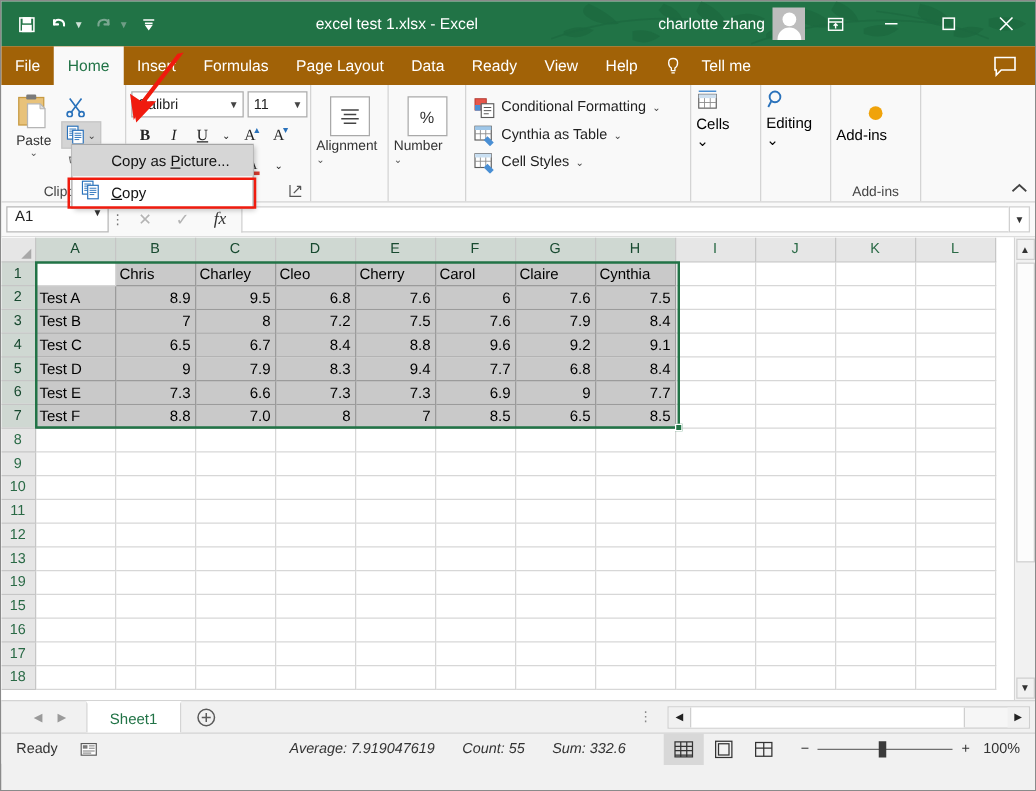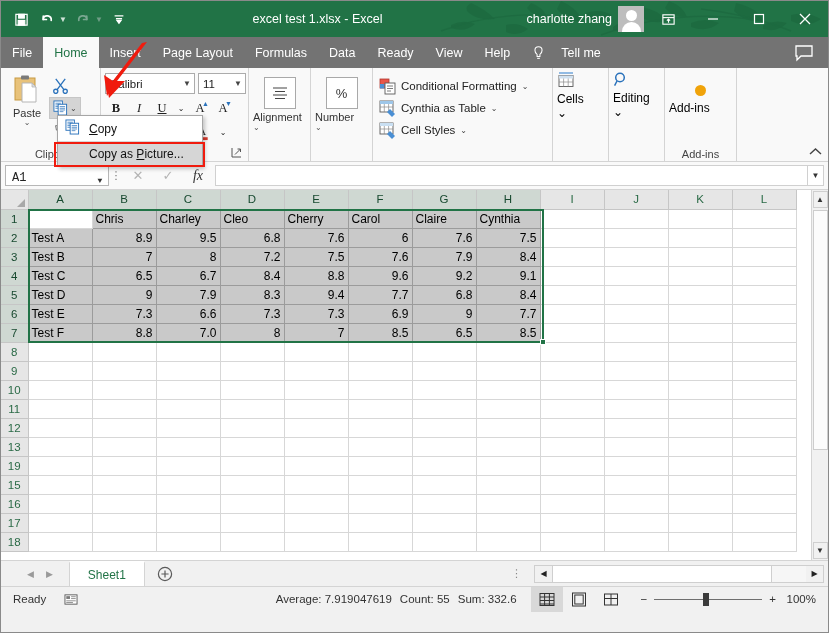--- a/index.html
+++ b/index.html
@@ -78,21 +78,21 @@
     width: 46px; display: flex; align-items: center; justify-content: center;
     color: #fff;
   }
   .wbtn.ribbon-opt { width: 44px; }
   .wbtn.close { width: 46px; }
 
   
   .tabrow {
     position: relative;
     height: 31px;
-    background: #737373;
+    background: #a16207;
     display: flex; align-items: stretch;
     overflow: hidden;
   }
   .tab {
     padding: 0 11px;
     display: flex; align-items: center;
     color: #fff; font-size: 12.5px;
     white-space: nowrap;
     position: relative; z-index: 2;
   }
@@ -231,24 +231,23 @@
     width: 52px; height: 60px; z-index: 62; pointer-events: none;
   }
 
   
   .formulabar {
     height: 28px; background: #f9f9f9;
     border-bottom: 1px solid #d4d4d4;
     display: flex; align-items: center; padding: 0 4px;
   }
   .namebox {
-    width: 104px; height: 21px; background: #fff; border: 1px solid #b7b7b7;
-    display: flex; align-items: flex-end; font-size: 12px; color: #222;
+    width: 82px; height: 21px; background: #fff; border: 1px solid #b7b7b7;
+    display: flex; align-items: flex-start; font-size: 12px; color: #222;
     padding-left: 6px;
-    font-family: Liberation Mono, monospace;
   }
   .namebox .nb-car { margin-left: auto; width: 16px; text-align: center; font-size: 8px; color: #333; }
   .fb-sep { width: 14px; text-align: center; color: #777; font-size: 11px; }
   .fb-btn { width: 30px; height: 22px; display: flex; align-items: center; justify-content: center;
     font-size: 13px; color: #b4b4b4; }
   .fb-fx { width: 30px; height: 22px; display: flex; align-items: center; justify-content: center;
     font-family: "Liberation Serif", serif; font-style: italic; font-size: 14px; color: #333; }
   .fb-input {
     flex: 1; height: 21px; background: #fff; border: 1px solid #d0d0d0;
     border-right: none; margin-left: 2px; display: flex; align-items: center;
@@ -353,21 +352,21 @@
   .hs-arrow { width: 17px; display: flex; align-items: center; justify-content: center; font-size: 8px; color: #222; background: #f1f1f1; }
   .hs-thumb { flex: 1; background: #fff; border-left: 1px solid #cfcfcf; border-right: 1px solid #cfcfcf; margin-right: 34px; }
 
   
   .statusbar {
     height: 25px; background: #f1f1f1; border-top: 1px solid #d4d4d4;
     display: flex; align-items: center; font-size: 11.5px; color: #333;
   }
   .sb-ready { padding-left: 12px; }
   .sb-icon { padding-left: 18px; display: flex; align-items: center; }
-  .sb-stats { margin-left: auto; display: flex; align-items: center; gap: 8px; padding-right: 14px; }
+  .sb-stats { margin-left: auto; display: flex; align-items: center; gap: 22px; padding-right: 30px; font-style: italic; }
   .sb-views { display: flex; align-items: stretch; height: 25px; }
   .sb-view {
     width: 32px; display: flex; align-items: center; justify-content: center;
     color: #333;
   }
   .sb-view.active { background: #d8d8d8; }
   .sb-zoom { display: flex; align-items: center; gap: 7px; padding: 0 10px 0 14px; }
   .zs-track { width: 108px; height: 1px; background: #6f6f6f; position: relative; }
   .zs-thumb { position: absolute; left: 49px; top: -6px; width: 6px; height: 13px; background: #3b3b3b; }
   .sb-pct { width: 42px; text-align: right; padding-right: 12px; }
@@ -463,22 +462,22 @@
             <path d="M2 2 L12 12 M12 2 L2 12"></path>
           </svg>
       </div>
     </div>
   </div>
 
   <div class="tabrow">
     <div class="tab">File</div>
     <div class="tab active">Home</div>
     <div class="tab">Insert</div>
+    <div class="tab">Formulas</div>
     <div class="tab">Page Layout</div>
-    <div class="tab">Formulas</div>
     <div class="tab">Data</div>
     <div class="tab">Ready</div>
     <div class="tab">View</div>
     <div class="tab">Help</div>
     <div class="tellme-bulb">
       <svg width="15" height="16" viewBox="0 0 16 18" fill="none" stroke="#fff" stroke-width="1.2">
         <path d="M8 2 Q12 2 12 6 Q12 9 9.6 10.6 L9.6 13 H6.4 L6.4 10.6 Q4 9 4 6 Q4 2 8 2 Z"></path>
         <path d="M6.5 15 H9.5"></path>
       </svg>
     </div>
@@ -702,34 +701,34 @@
     </div>
 
     <span class="collapse-ribbon">
       <svg width="13" height="9" viewBox="0 0 13 9" fill="none" stroke="#444" stroke-width="1.4">
         <path d="M1 7 L6.5 2 L12 7"></path>
       </svg>
     </span>
   </div>
 
   <div class="copymenu">
+    <div class="cm-item hl">
+      <span style="width:15px;"></span>
+      <span>Copy as <span class="cm-underline">P</span>icture...</span>
+    </div>
     <div class="cm-item">
       <span>
         <svg width="15" height="16" viewBox="0 0 16 17">
           <rect x="1" y="1" width="9" height="11" fill="#fff" stroke="#2a72bb" stroke-width="1"></rect>
           <path d="M2.6 3.4 H8.4 M2.6 5.2 H8.4 M2.6 7 H8.4 M2.6 8.8 H6.6" stroke="#2a72bb" stroke-width="0.8"></path>
           <rect x="5.5" y="4.5" width="9" height="11.5" fill="#fff" stroke="#2a72bb" stroke-width="1"></rect>
           <path d="M7.1 7 H12.9 M7.1 8.8 H12.9 M7.1 10.6 H12.9 M7.1 12.4 H11.1" stroke="#2a72bb" stroke-width="0.8"></path>
         </svg>
       </span>
       <span><span class="cm-underline">C</span>opy</span>
-    </div>
-    <div class="cm-item hl">
-      <span style="width:15px;"></span>
-      <span>Copy as <span class="cm-underline">P</span>icture...</span>
     </div>
   </div>
   <div class="redbox"></div>
   <svg class="redarrow" viewBox="0 0 52 60">
     <path d="M50 1 L20 40 L28 40 L12 57 L8 36 L15 41 L45 2 Z" fill="#f01b0e"></path>
     <path d="M47 2 L16 44 L10 55 L7 34 L16 40 Z" fill="#f01b0e"></path>
   </svg>
 
   <div class="formulabar">
     <div class="namebox">

